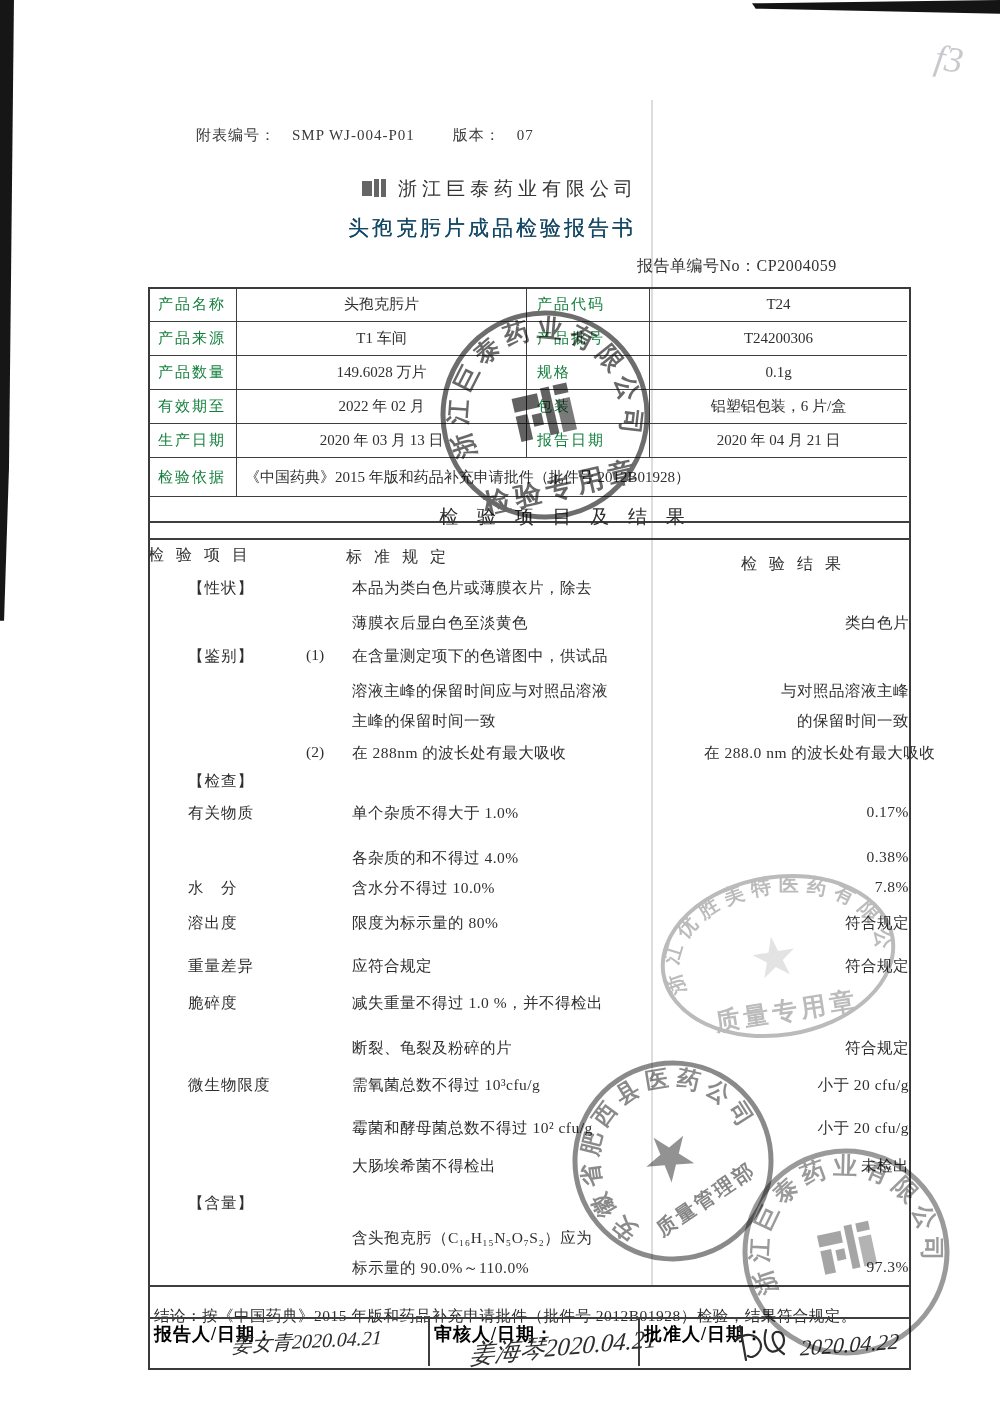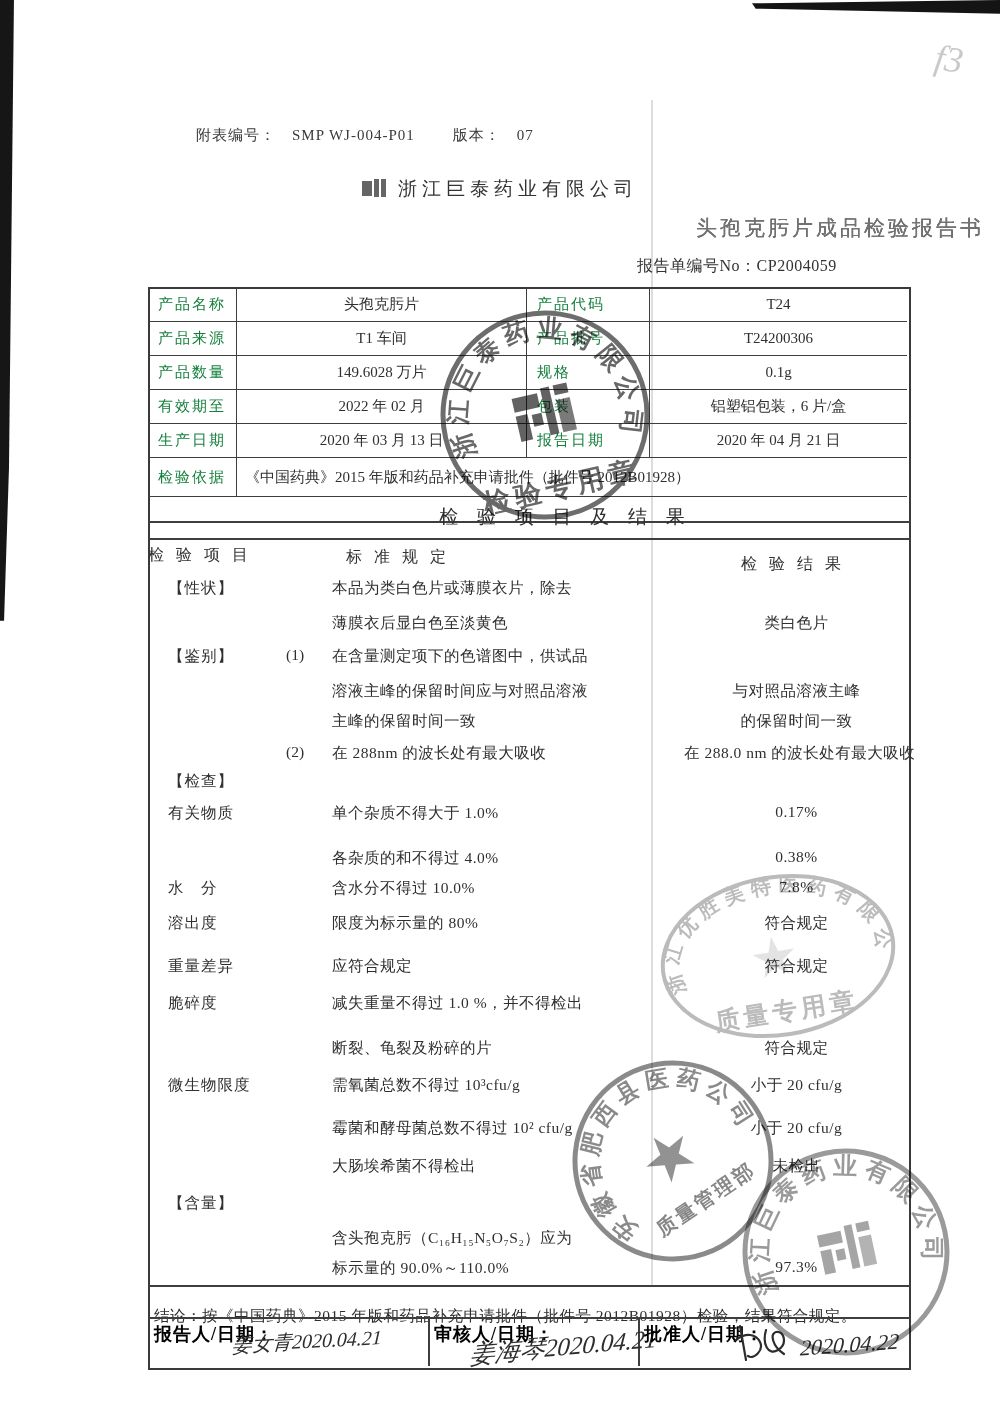--- a/index.html
+++ b/index.html
@@ -11,46 +11,46 @@
              clip-path:polygon(0 0,93% 0,60% 73%,27% 97%,0 97%);}
   #edge-topright{left:752px;top:0;width:248px;height:15px;background:#141414;
              clip-path:polygon(0 22%,100% 0,100% 92%,1.5% 58%);}
   #fold-line{left:651px;top:100px;width:2px;height:1185px;background:#d7d7d7;opacity:.85;}
   
   #meta-line{left:196px;top:126px;font-size:15px;letter-spacing:1px;color:#3a3a3a;}
   #meta-line .gap{display:inline-block;width:38px;}
   #meta-line .gap2{display:inline-block;width:16px;}
   #brand-row{left:0;top:176px;width:1000px;text-align:center;font-size:19px;letter-spacing:5px;color:#333;}
   #brand-row svg{vertical-align:-3px;margin-right:12px;opacity:.8;}
-  #doc-title{left:0;top:214px;width:984px;text-align:right;font-size:21px;letter-spacing:3px;color:#737373;text-shadow:0 0 .5px #444;}
+  #doc-title{left:0;top:214px;width:984px;text-align:center;font-size:21px;letter-spacing:3px;color:#0c4a6e;text-shadow:0 0 .5px #444;}
   #report-no{left:637px;top:256px;font-size:16px;color:#333;letter-spacing:.5px;font-family:Liberation Serif, serif;}
   #corner-mark{left:935px;top:38px;font-size:36px;color:#c9c9cd;transform:rotate(9deg);font-style:italic;}
   
   #frame{left:148px;top:287px;width:759px;height:1079px;border:2px solid #3a3a3a;}
   .hrule{left:148px;width:763px;height:2px;background:#3e3e3e;}
   .vrule{width:2px;background:#3e3e3e;}
   
   #itable{left:148px;top:287px;display:grid;grid-template-columns:89px 290px 123px 257px;
           grid-template-rows:35px 34px 34px 34px 34px 39px;font-size:15px;}
   #itable .cell{border-right:1.5px solid #3e3e3e;border-bottom:1.5px solid #3e3e3e;
           display:flex;align-items:center;overflow:visible;white-space:nowrap;}
   #itable .cell.last{border-right:none;}
   #itable .lab{padding-left:10px;letter-spacing:2px;color:#15803d;}
   #itable .val{justify-content:center;color:#2f2f2f;}
   #itable .basis{grid-column:2/5;justify-content:flex-start;padding-left:8px;}
   
   #sec-title{left:148px;top:504px;width:759px;text-align:center;font-size:19px;letter-spacing:7px;color:#2e2e2e;padding-left:38px;}
   .colhead{font-size:16px;letter-spacing:4px;color:#333;}
   
   #results{left:148px;top:578px;width:761px;}
-  .rrow{display:flex;align-items:flex-start;font-size:15.5px;color:#2f2f2f;}
+  .rrow{display:flex;align-items:flex-start;font-size:15.5px;color:#2f2f2f;padding-left:20px;}
   .c-item{width:118px;padding-left:20px;letter-spacing:1px;flex:none;white-space:nowrap;}
   .c-num{width:46px;flex:none;}
   .c-std{width:352px;flex:none;white-space:nowrap;letter-spacing:.5px;}
-  .c-res{flex:1;text-align:center;white-space:nowrap;letter-spacing:.5px;}
+  .c-res{flex:1;text-align:right;white-space:nowrap;letter-spacing:.5px;}
   
   #conclusion{left:154px;top:1290px;width:750px;font-size:15.5px;letter-spacing:.5px;color:#2e2e2e;white-space:nowrap;margin-top:16px;}
   .sig-label{font-size:18px;color:#000000;letter-spacing:1px;font-weight:bold;}
   .hand{font-style:italic;color:#2d2d2d;white-space:nowrap;}
   
   .stamp{mix-blend-mode:multiply;pointer-events:none;}
 </style>
 </head>
 <body>
 

